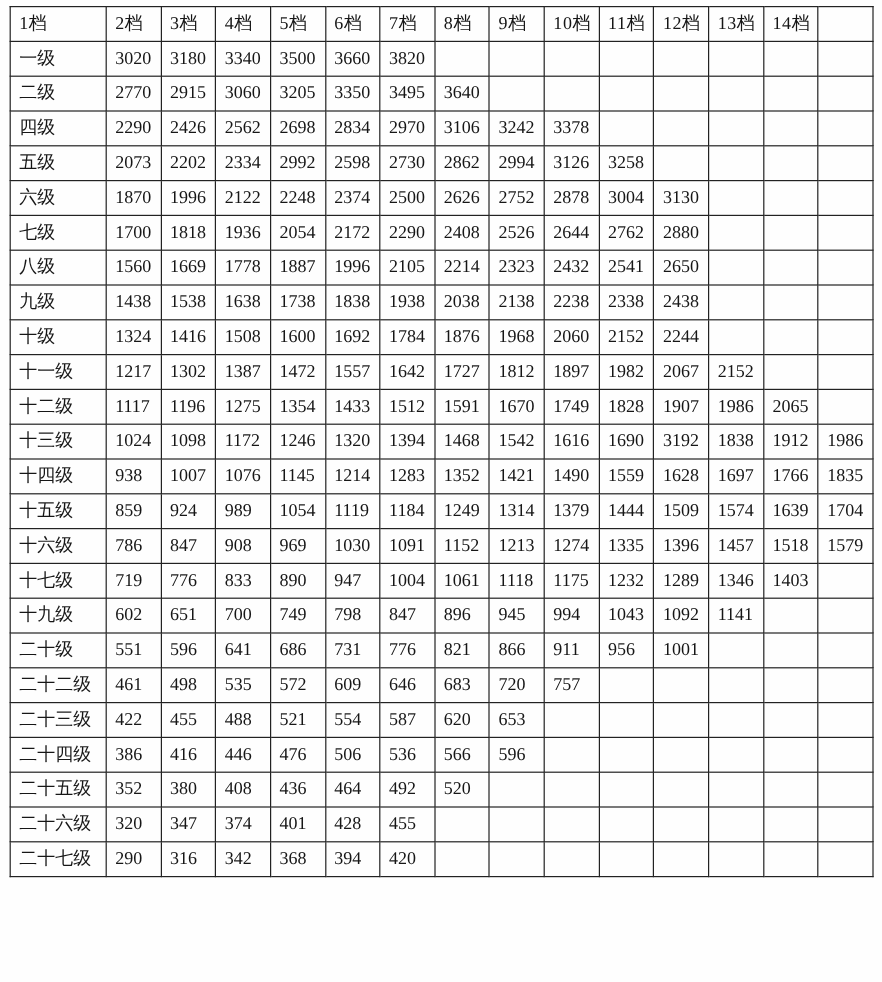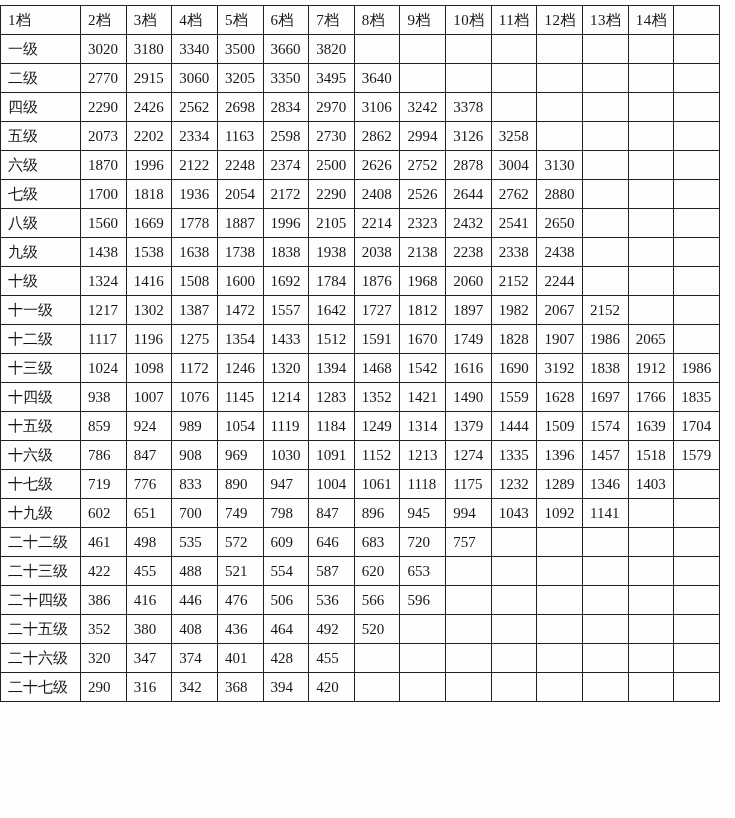--- a/index.html
+++ b/index.html
@@ -12,21 +12,21 @@
     background: #fefefe;
     font-family: "Liberation Serif", "DejaVu Serif", serif;
     color: #161616;
     position: relative;
     overflow: hidden;
   }
   table.grade-table {
     border-collapse: collapse;
     table-layout: fixed;
     position: absolute;
-    left: 0;
+    left: 8px;
     top: 5px;
     width: 720px;
   }
   .grade-table th,
   .grade-table td {
     border: 1px solid #222222;
     height: 28px;
     padding: 0 1px 0 7px;
     font-weight: normal;
     text-align: left;
@@ -131,21 +131,21 @@
         <td class="num"></td>
         <td class="num"></td>
         <td class="num"></td>
         <td class="num"></td>
       </tr>
       <tr>
         <td>五级</td>
         <td class="num">2073</td>
         <td class="num">2202</td>
         <td class="num">2334</td>
-        <td class="num">1163</td>
+        <td class="num">2992</td>
         <td class="num">2598</td>
         <td class="num">2730</td>
         <td class="num">2862</td>
         <td class="num">2994</td>
         <td class="num">3126</td>
         <td class="num">3258</td>
         <td class="num"></td>
         <td class="num"></td>
         <td class="num"></td>
         <td class="num"></td>
@@ -365,20 +365,37 @@
         <td class="num">896</td>
         <td class="num">945</td>
         <td class="num">994</td>
         <td class="num">1043</td>
         <td class="num">1092</td>
         <td class="num">1141</td>
         <td class="num"></td>
         <td class="num"></td>
       </tr>
       <tr>
+        <td>二十级</td>
+        <td class="num">551</td>
+        <td class="num">596</td>
+        <td class="num">641</td>
+        <td class="num">686</td>
+        <td class="num">731</td>
+        <td class="num">776</td>
+        <td class="num">821</td>
+        <td class="num">866</td>
+        <td class="num">911</td>
+        <td class="num">956</td>
+        <td class="num">1001</td>
+        <td class="num"></td>
+        <td class="num"></td>
+        <td class="num"></td>
+      </tr>
+      <tr>
         <td>二十二级</td>
         <td class="num">461</td>
         <td class="num">498</td>
         <td class="num">535</td>
         <td class="num">572</td>
         <td class="num">609</td>
         <td class="num">646</td>
         <td class="num">683</td>
         <td class="num">720</td>
         <td class="num">757</td>

